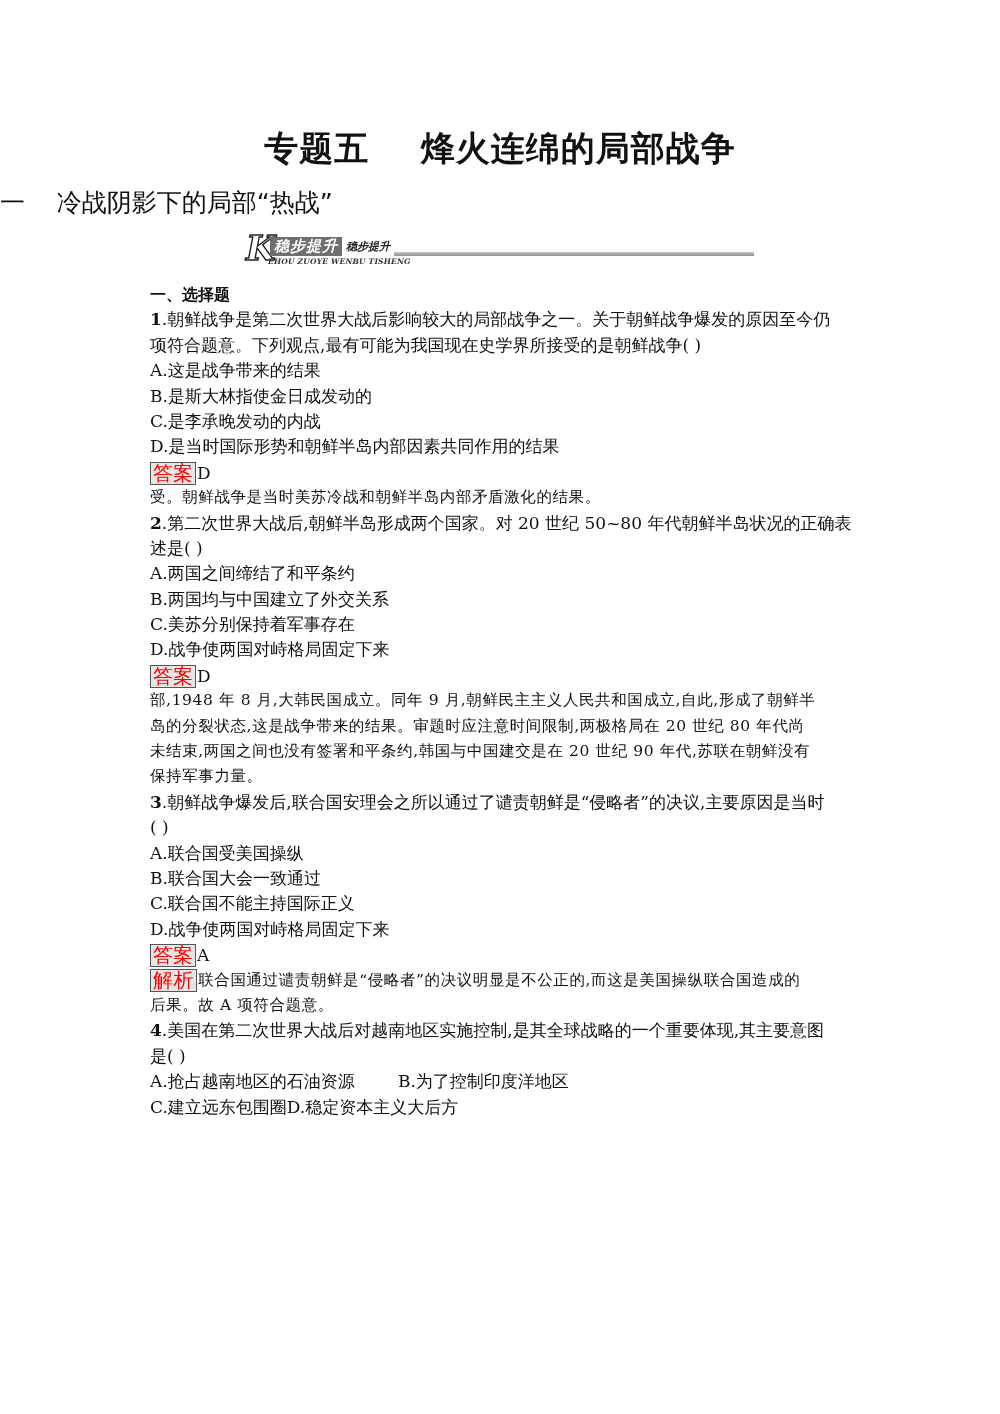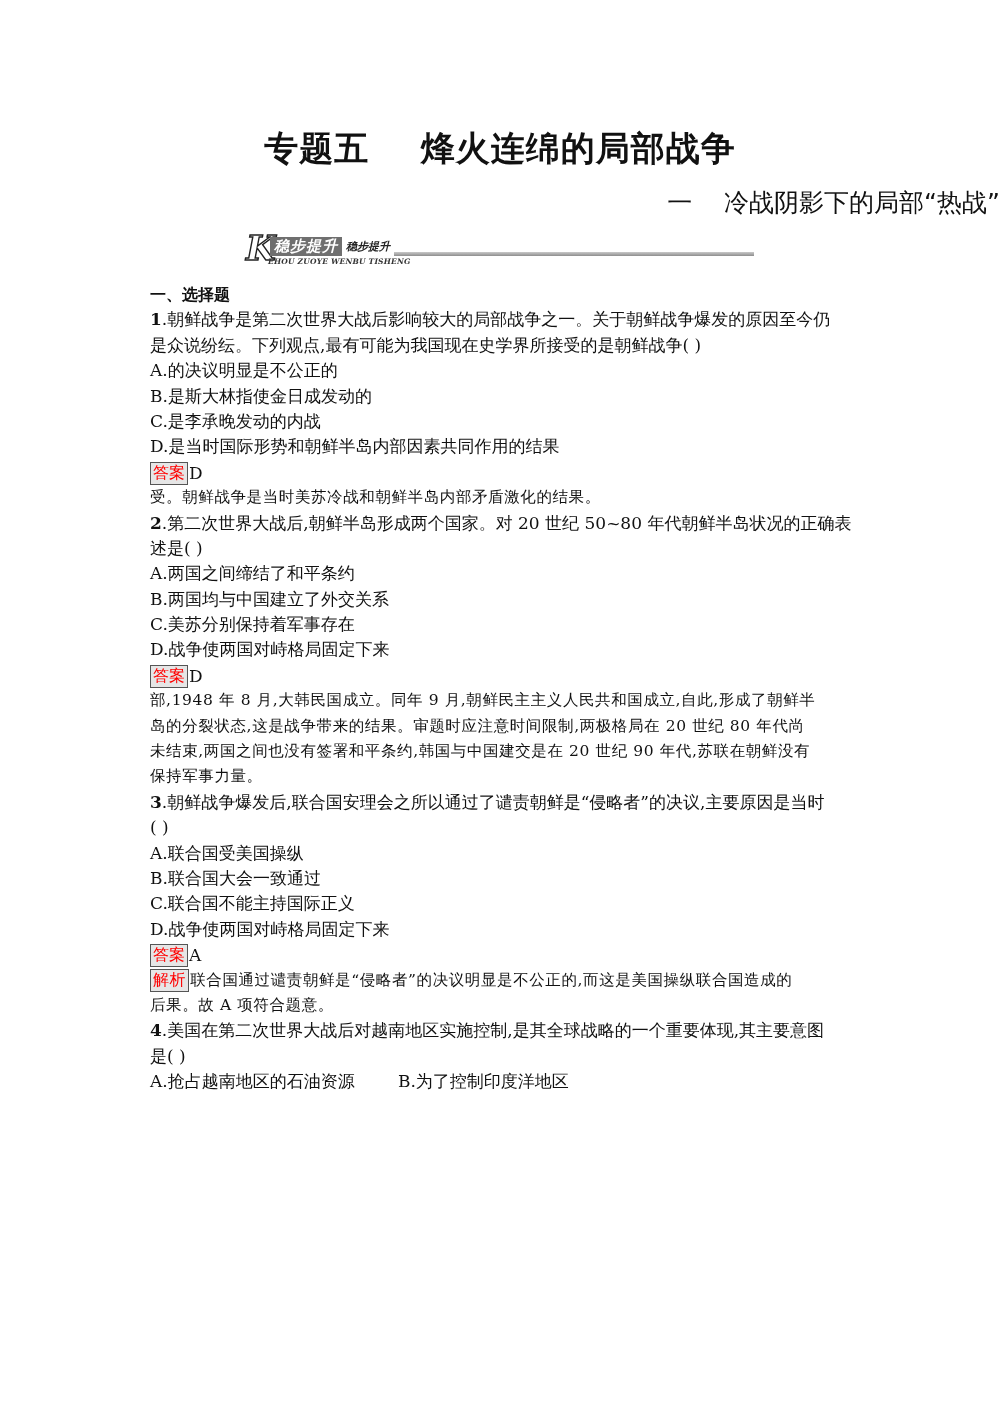--- a/index.html
+++ b/index.html
@@ -28,21 +28,21 @@
     font-family: "DejaVu Sans", "Liberation Sans", sans-serif;
     font-size: 34px;
     font-weight: bold;
     letter-spacing: 1px;
     white-space: pre;
   }
   .subtitle {
     position: absolute;
     left: 0; width: 1000px;
     top: 186px;
-    text-align: right;
+    text-align: left;
     font-family: "DejaVu Sans", "Liberation Sans", sans-serif;
     font-size: 25px;
     white-space: pre;
   }
   
   .banner {
     position: absolute;
     left: 246px; top: 233px;
     width: 508px; height: 36px;
   }
@@ -117,21 +117,21 @@
   .qnum { font-weight: bold; }
   .label {
     display: inline-block;
     box-sizing: border-box;
     height: 23px;
     padding: 0 2px;
     border: 1.5px solid #555;
     background: #e6e6e6;
     color: #ff0000;
     font-family: "DejaVu Sans", "Liberation Sans", sans-serif;
-    font-size: 16px;
+    font-size: 20px;
     line-height: 20px;
     vertical-align: middle;
     margin-right: 1px;
   }
   .analysis {
     font-size: 15.5px;
     letter-spacing: 0.6px;
   }
   .answer-val { vertical-align: middle; }
 </style>
@@ -150,22 +150,22 @@
     <div class="rule"></div>
     <span class="pinyin">EHOU ZUOYE WENBU TISHENG</span>
   </div>
 
   <div class="content">
 
     <div class="line section-head">一、选择题</div>
 
     <div>
       <div class="line"><span class="qnum">1</span><span>.朝鲜战争是第二次世界大战后影响较大的局部战争之一。关于朝鲜战争爆发的原因至今仍</span></div>
-      <div class="line">是众说纷纭。下列观点,最有可能为我国现在史学界所接受的是朝鲜战争(        )</div>
-      <div class="line">A.的决议明显是不公正的</div>
+      <div class="line">项符合题意。下列观点,最有可能为我国现在史学界所接受的是朝鲜战争(        )</div>
+      <div class="line">A.这是战争带来的结果</div>
       <div class="line">B.是斯大林指使金日成发动的</div>
       <div class="line">C.是李承晚发动的内战</div>
       <div class="line">D.是当时国际形势和朝鲜半岛内部因素共同作用的结果</div>
       <div class="line"><span class="label">答案</span><span class="answer-val">D</span></div>
       <div class="line analysis">受。朝鲜战争是当时美苏冷战和朝鲜半岛内部矛盾激化的结果。</div>
     </div>
 
     <div>
       <div class="line"><span class="qnum">2</span><span>.第二次世界大战后,朝鲜半岛形成两个国家。对 20 世纪 50~80 年代朝鲜半岛状况的正确表</span></div>
       <div class="line">述是(        )</div>
@@ -189,16 +189,17 @@
       <div class="line">D.战争使两国对峙格局固定下来</div>
       <div class="line"><span class="label">答案</span><span class="answer-val">A</span></div>
       <div class="line analysis"><span class="label">解析</span><span>联合国通过谴责朝鲜是“侵略者”的决议明显是不公正的,而这是美国操纵联合国造成的</span></div>
       <div class="line analysis">后果。故 A 项符合题意。</div>
     </div>
 
     <div>
       <div class="line"><span class="qnum">4</span><span>.美国在第二次世界大战后对越南地区实施控制,是其全球战略的一个重要体现,其主要意图</span></div>
       <div class="line">是(        )</div>
       <div class="line" style="white-space:pre">A.抢占越南地区的石油资源        B.为了控制印度洋地区</div>
+      <div class="line">C.建立远东包围圈D.稳定资本主义大后方</div>
     </div>
 
   </div>
 </div>
 
 </body></html>

